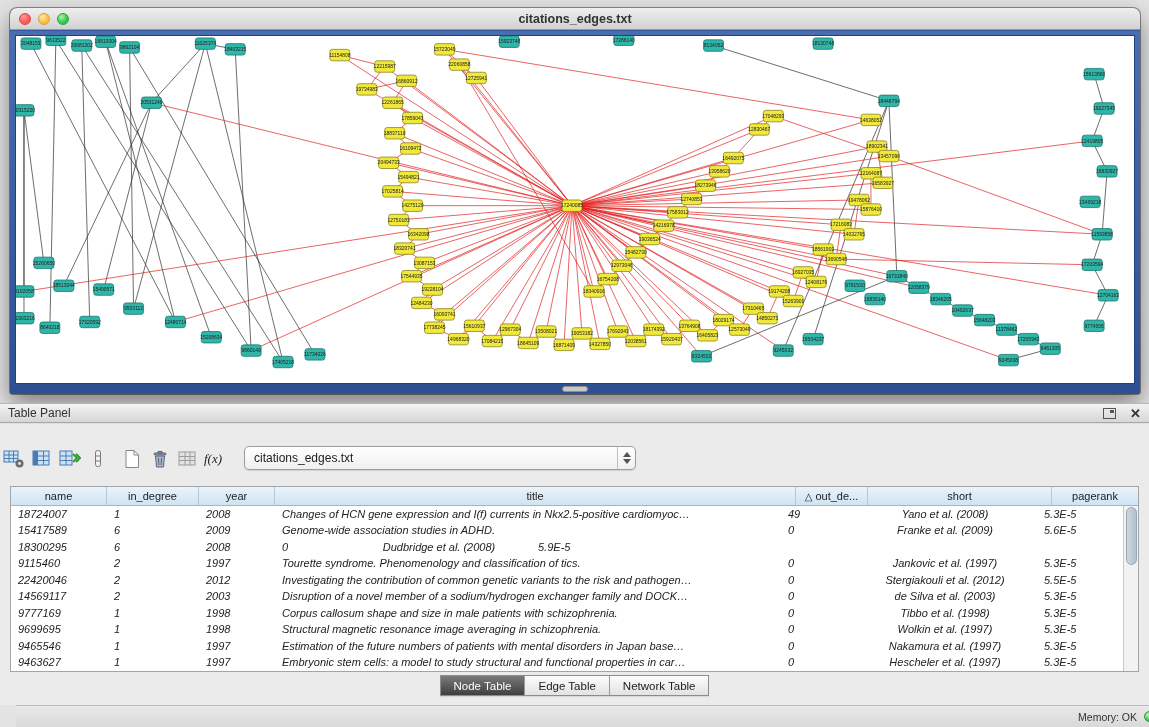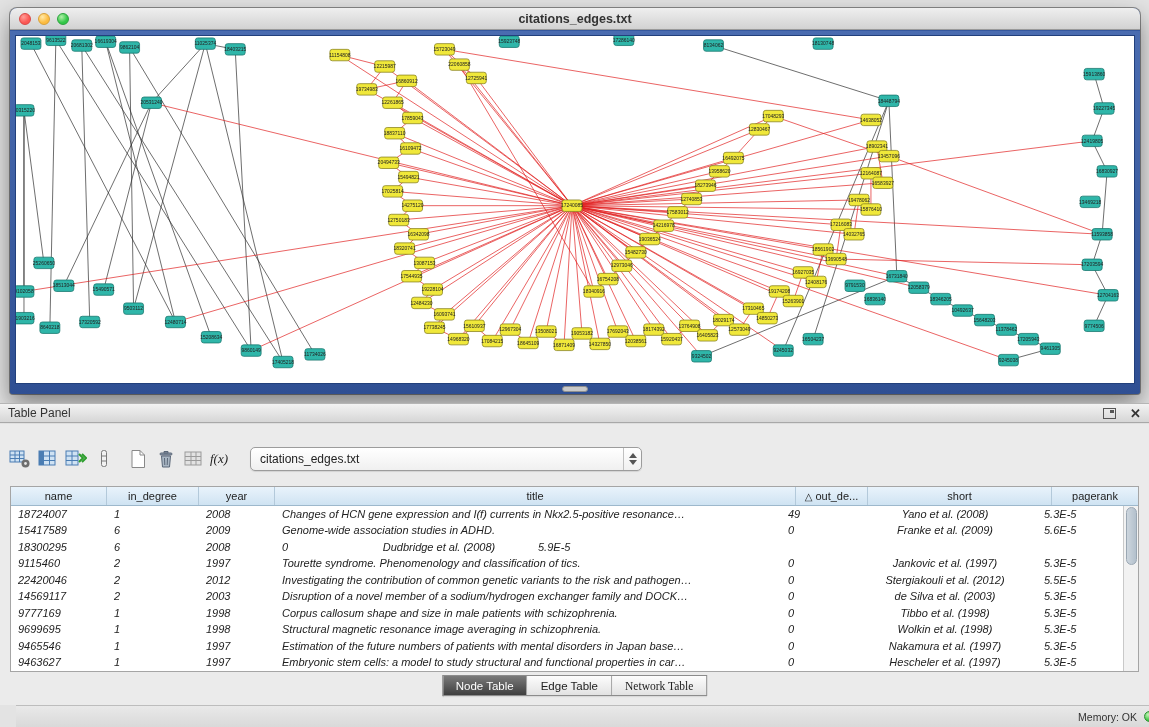--- a/index.html
+++ b/index.html
@@ -32,21 +32,21 @@
     background:linear-gradient(#f3f3f3,#d6d6d6); border-top:1px solid #b5b5b5; border-bottom:1px solid #a8a8a8;
     display:flex; align-items:center; padding:0 8px; }
   .panel-title { font-size:12px; color:#333; }
   .panel-header .spacer { flex:1; }
   .float-btn { width:13px; height:11px; border:1.5px solid #555; position:relative; margin-right:14px; cursor:default; }
   .float-btn::after { content:""; position:absolute; right:1px; top:1px; width:4px; height:3px; background:#555; }
   .close-btn { font-size:13px; font-weight:bold; color:#333; line-height:1; cursor:default; }
 
   .panel-body { position:absolute; top:424px; left:0; width:1149px; height:281px; background:#ebebeb; }
 
-  .toolbar { position:absolute; top:22px; left:6px; display:flex; align-items:center; gap:0; }
+  .toolbar { position:absolute; top:22px; left:0; display:flex; gap:0; }
   .tb-btn { width:28px; height:26px; border:none; background:transparent; display:flex;
     align-items:center; justify-content:center; padding:0; }
   .tb-gap { width:6px; }
   .dropdown { margin-left:14px; width:392px; height:24px; background:linear-gradient(#ffffff,#f0f0f0);
     border:1px solid #9c9c9c; border-radius:5px; display:flex; align-items:center; box-shadow:0 1px 1px rgba(0,0,0,.1); }
   .dropdown .val { flex:1; font-size:12px; color:#222; padding-left:9px; }
   .dropdown .spin { width:18px; height:100%; border-left:1px solid #c0c0c0;
     display:flex; flex-direction:column; align-items:center; justify-content:center; gap:2px; }
   .tri-up { width:0; height:0; border-left:4px solid transparent; border-right:4px solid transparent; border-bottom:5px solid #555; }
   .tri-dn { width:0; height:0; border-left:4px solid transparent; border-right:4px solid transparent; border-top:5px solid #555; }
@@ -69,21 +69,21 @@
   .vscroll { position:absolute; top:19px; right:0; width:15px; bottom:0;
     background:#f2f2f2; border-left:1px solid #c9c9c9; }
   .vthumb { position:absolute; top:1px; left:1.5px; width:11px; height:58px;
     background:linear-gradient(90deg,#cdd6de,#b3c0cc); border:1px solid #9aa7b3; border-radius:6px; }
 
   .tabs { position:absolute; left:50%; bottom:9px; transform:translateX(-50%);
     display:flex; border:1px solid #8c8c8c; border-radius:0; overflow:hidden;
     box-shadow:0 1px 1px rgba(0,0,0,.15); }
   .tab { height:19px; padding:0 13px; font-size:11.5px; display:flex; align-items:center;
     background:linear-gradient(#fdfdfd,#e2e2e2); color:#222; border-right:1px solid #9a9a9a; cursor:default; }
-  .tab:last-child { border-right:none;font-family:Liberation Serif, serif; }
+  .tab:last-child { border-right:none; }
   .tab.active { background:linear-gradient(#7a7a7a,#3f3f3f); color:#fff; }
 
   .statusbar { position:absolute; bottom:0; left:16px; width:1149px; height:22px;
     background:linear-gradient(#e9e9e9,#d9d9d9); border-top:1px solid #bdbdbd;
     display:flex; align-items:center; justify-content:flex-end; padding-right:10px; gap:7px; }
   .mem-label { font-size:10.5px; color:#333; }
   .led { width:11px; height:11px; border-radius:50%;
     background:radial-gradient(circle at 35% 30%, #c4f5b8, #3ec442 65%); border:1px solid #2e8f33; }
 </style>
 </head>
@@ -908,21 +908,21 @@
           </div>
         <div class="th c6">
             <span>pagerank</span>
           </div>
       </div>
       <div class="tbody">
           <div class="tr">
             <div class="td c0">18724007</div>
             <div class="td c1">1</div>
             <div class="td c2">2008</div>
-            <div class="td c3">Changes of HCN gene expression and I(f) currents in Nkx2.5-positive resonance…</div>
+            <div class="td c3">Changes of HCN gene expression and I(f) currents in Nkx2.5-positive cardiomyoc…</div>
             <div class="td c4">49</div>
             <div class="td c5">Yano et al. (2008)</div>
             <div class="td c6">5.3E-5</div>
           </div>
           <div class="tr">
             <div class="td c0">15417589</div>
             <div class="td c1">6</div>
             <div class="td c2">2009</div>
             <div class="td c3">Genome-wide association studies in ADHD.</div>
             <div class="td c4">0</div>
@@ -972,21 +972,21 @@
             <div class="td c4">0</div>
             <div class="td c5">Tibbo et al. (1998)</div>
             <div class="td c6">5.3E-5</div>
           </div>
           <div class="tr">
             <div class="td c0">9699695</div>
             <div class="td c1">1</div>
             <div class="td c2">1998</div>
             <div class="td c3">Structural magnetic resonance image averaging in schizophrenia.</div>
             <div class="td c4">0</div>
-            <div class="td c5">Wolkin et al. (1998)</div>
+            <div class="td c5">Wolkin et al. (1997)</div>
             <div class="td c6">5.3E-5</div>
           </div>
           <div class="tr">
             <div class="td c0">9465546</div>
             <div class="td c1">1</div>
             <div class="td c2">1997</div>
             <div class="td c3">Estimation of the future numbers of patients with mental disorders in Japan base…</div>
             <div class="td c4">0</div>
             <div class="td c5">Nakamura et al. (1997)</div>
             <div class="td c6">5.3E-5</div>

